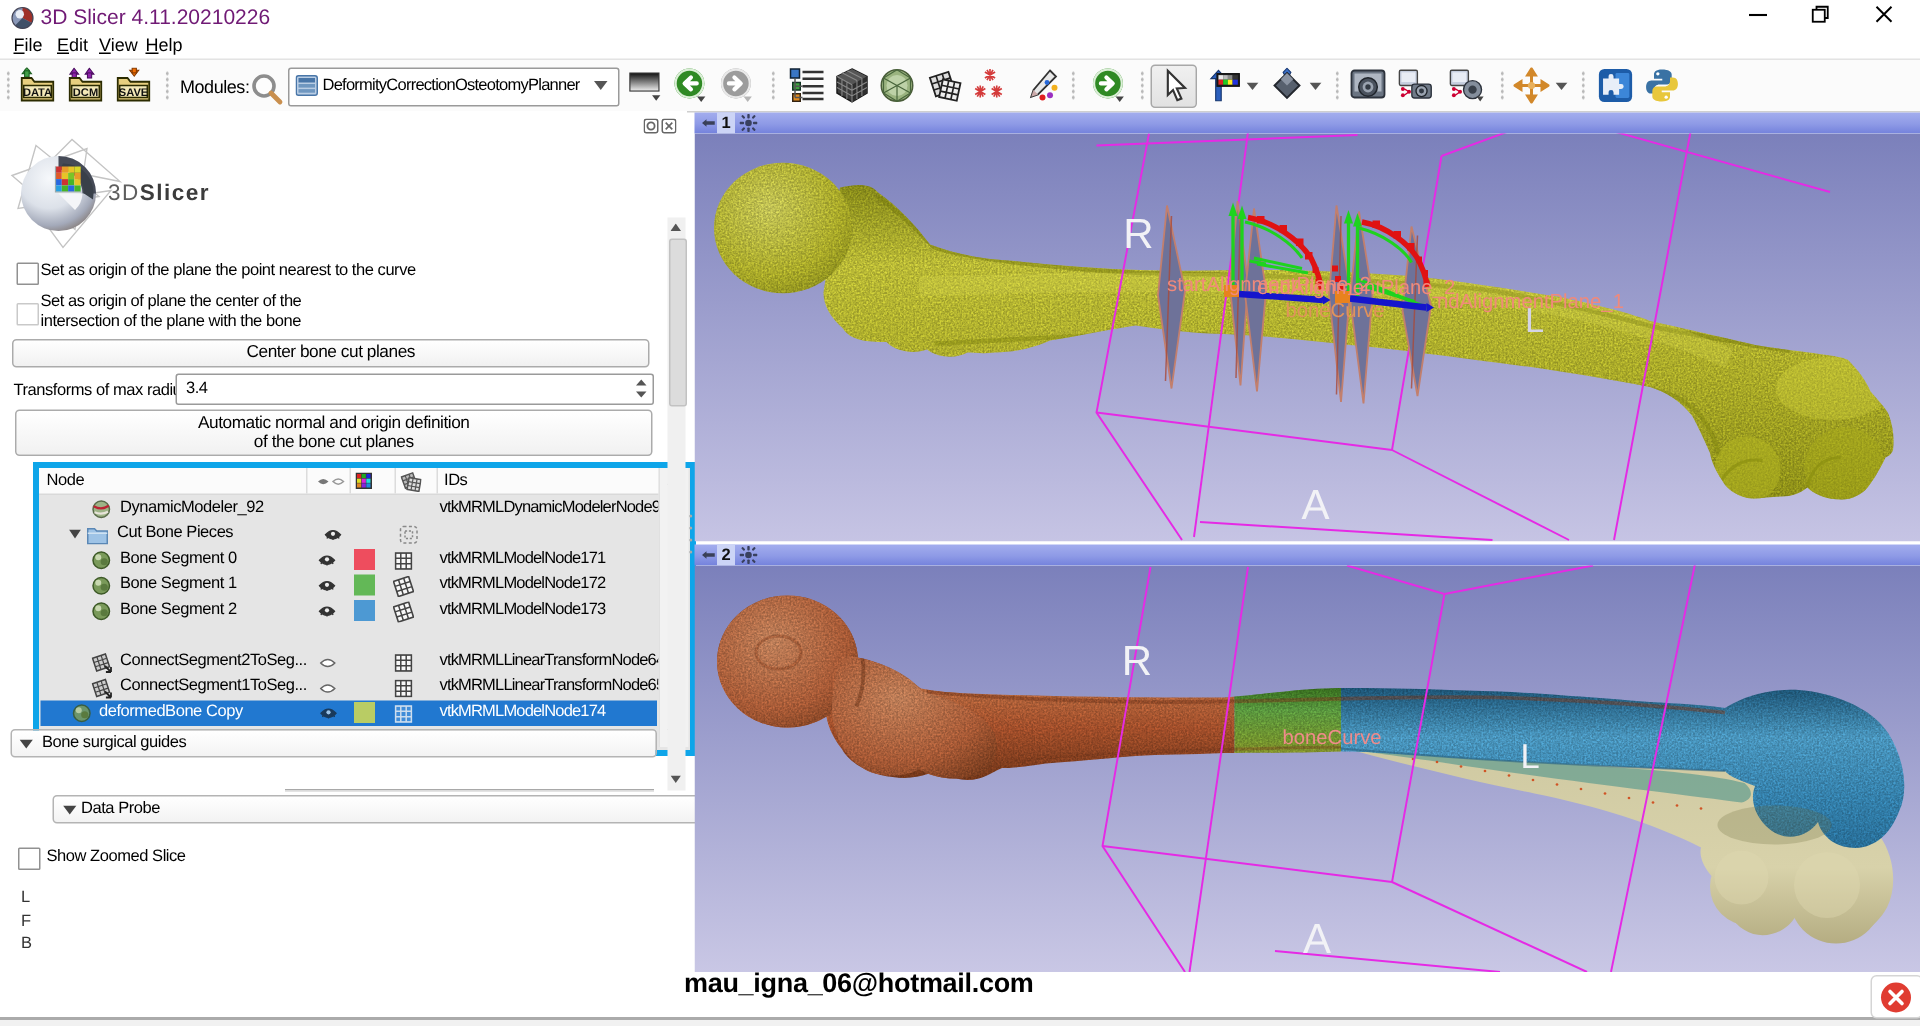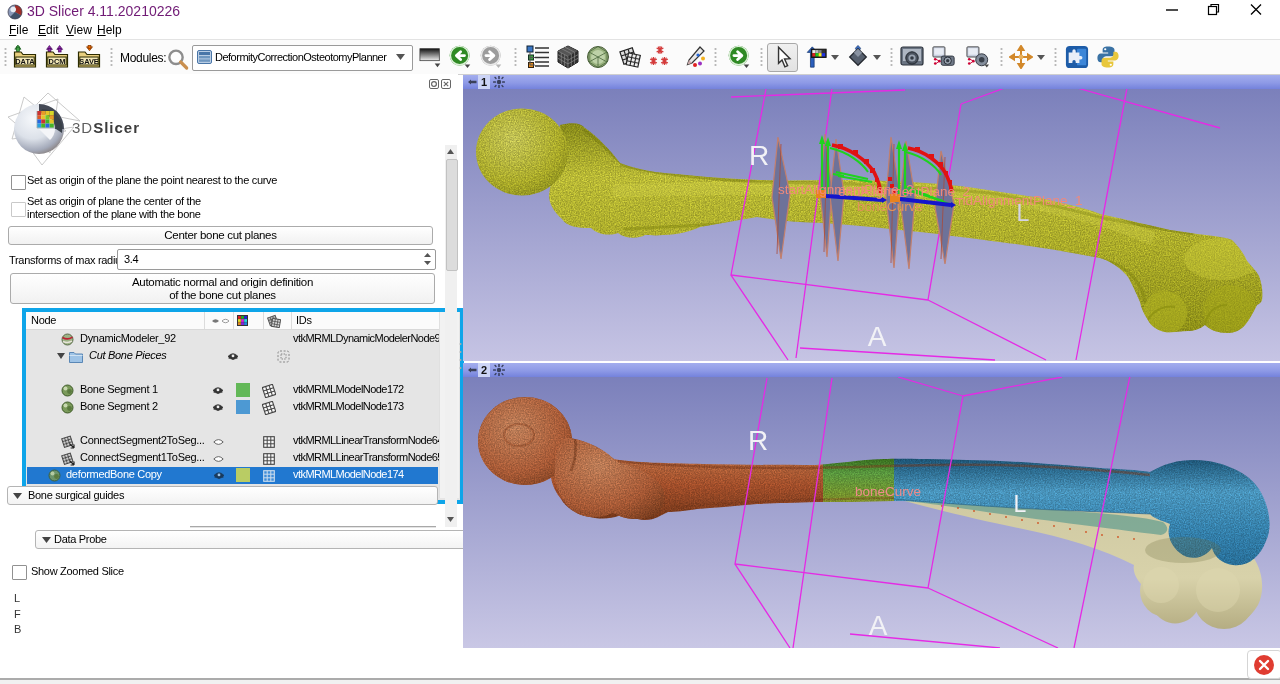--- a/index.html
+++ b/index.html
@@ -394,39 +394,57 @@
       <div class="abs" style="left:0;top:0;width:412px;height:17px;">
         <svg class="abs" style="left:35px;top:2px" width="13" height="13" viewBox="0 0 13 13">
           <circle cx="6.5" cy="6.5" r="5.5" fill="#9db386" stroke="#5a6b4a"></circle>
           <path d="M1.5 4.5 Q6.5 7.5 11.5 4.2" stroke="#b23" stroke-width="1.6" fill="none"></path>
           <path d="M2 8.5 Q6.5 10.5 11 8.2" stroke="#e8e4da" stroke-width="1.4" fill="none"></path>
         </svg>
         <div class="lbl" style="left:54px;top:1px">DynamicModeler_92</div>
         <div class="lbl" style="left:267px;top:1px;letter-spacing:-0.55px">vtkMRMLDynamicModelerNode93</div>
       </div>
 
-      <div class="abs" style="left:15px;top:17px;width:412px;height:17px;font-style:italic;">
+      <div class="abs" style="left:4px;top:17px;width:412px;height:17px;">
         <svg class="abs" style="left:16px;top:5px" width="9" height="7">
             <path d="M0 0 L8 0 L4 6 Z" fill="#444"></path>
           </svg>
         <svg class="abs" style="left:28px;top:2px" width="14" height="13" viewBox="0 0 14 13">
           <path d="M0.5 2.5 L5 2.5 L6.5 4 L13.5 4 L13.5 12.5 L0.5 12.5 Z" fill="#9ec3e6" stroke="#5a87b5"></path>
           <path d="M0.5 5.5 L13.5 5.5" stroke="#cfe2f2" stroke-width="1"></path>
         </svg>
         <div class="lbl" style="left:48px;top:1px">Cut Bone Pieces</div>
         <svg class="abs" style="left:186px;top:4px" width="12" height="9" viewBox="0 0 12 9">
             <path d="M1 4.5 Q6 -1 11 4.5 Q6 10 1 4.5 Z M3 4.5 L2 7 M6 5.5 L6 8 M9 4.5 L10 7" fill="#333" stroke="#333" stroke-width="0.9"></path>
             <circle cx="6" cy="3.9" r="1.4" fill="#eee"></circle>
           </svg>
         <svg class="abs" style="left:236px;top:2px" width="13" height="13" viewBox="0 0 13 13">
           <rect x="1" y="1" width="11" height="11" rx="2" fill="none" stroke="#888" stroke-dasharray="2 1.6"></rect>
           <rect x="4" y="4" width="5" height="5" fill="none" stroke="#888" stroke-dasharray="1.4 1.2"></rect>
         </svg>
       </div>
 
+      <div class="abs" style="left:0;top:34px;width:412px;height:17px;">
+        <svg class="abs" style="left:35px;top:2px" width="13" height="13" viewBox="0 0 13 13">
+          <circle cx="6.5" cy="6.5" r="5.5" fill="#7a9a5a" stroke="#3e5a28"></circle>
+          <circle cx="4.5" cy="4.5" r="2" fill="#c8d8b0"></circle>
+            <circle cx="8.5" cy="7.5" r="2.4" fill="#5a7a3e"></circle>
+        </svg>
+        <div class="lbl" style="left:54px;top:1px">Bone Segment 0</div>
+        <svg class="abs" style="left:186px;top:4px" width="12" height="9" viewBox="0 0 12 9">
+            <path d="M1 4.5 Q6 -1 11 4.5 Q6 10 1 4.5 Z M3 4.5 L2 7 M6 5.5 L6 8 M9 4.5 L10 7" fill="#333" stroke="#333" stroke-width="0.9"></path>
+            <circle cx="6" cy="3.9" r="1.4" fill="#eee"></circle>
+          </svg>
+        <div class="abs" style="left:210px;top:1px;width:14px;height:14px;background:#ee4d5e;"></div>
+        <svg class="abs" style="left:237px;top:3px" width="12" height="12" viewBox="0 0 12 12">
+            <rect x="0.7" y="0.7" width="10.6" height="10.6" fill="#f8f8f8" stroke="#444" stroke-width="1.1"></rect>
+            <path d="M4.2 0.7 L4.2 11.3 M7.8 0.7 L7.8 11.3 M0.7 4.2 L11.3 4.2 M0.7 7.8 L11.3 7.8" stroke="#444" stroke-width="1"></path>
+          </svg>
+        <div class="lbl" style="left:267px;top:1px;letter-spacing:-0.55px">vtkMRMLModelNode171</div>
+      </div>
 
       <div class="abs" style="left:0;top:51px;width:412px;height:17px;">
         <svg class="abs" style="left:35px;top:2px" width="13" height="13" viewBox="0 0 13 13">
           <circle cx="6.5" cy="6.5" r="5.5" fill="#7a9a5a" stroke="#3e5a28"></circle>
           <circle cx="4.5" cy="4.5" r="2" fill="#c8d8b0"></circle>
             <circle cx="8.5" cy="7.5" r="2.4" fill="#5a7a3e"></circle>
         </svg>
         <div class="lbl" style="left:54px;top:1px">Bone Segment 1</div>
         <svg class="abs" style="left:186px;top:4px" width="12" height="9" viewBox="0 0 12 9">
             <path d="M1 4.5 Q6 -1 11 4.5 Q6 10 1 4.5 Z M3 4.5 L2 7 M6 5.5 L6 8 M9 4.5 L10 7" fill="#333" stroke="#333" stroke-width="0.9"></path>
@@ -918,20 +936,21 @@
 
   <text x="392" y="119" font-size="13.5" fill="#ef8b8b" font-family="Liberation Sans, sans-serif">boneCurve</text>
   <g fill="#f2f2f6" font-family="Liberation Sans, sans-serif">
     <text x="295" y="73" font-size="28" text-anchor="middle">R</text>
     <text x="415" y="258" font-size="28" text-anchor="middle">A</text>
     <text x="557" y="135" font-size="23" text-anchor="middle">L</text>
   </g>
 </svg>
 
 <div id="statusbar">
+  <div style="position:absolute;left:456px;top:-3px;font-size:18px;font-weight:bold;color:#000;letter-spacing:-0.2px;">mau_igna_06@hotmail.com</div>
   <div style="position:absolute;left:0;top:30px;width:1280px;height:2px;background:#ababab;"></div>
   <div style="position:absolute;left:0;top:32px;width:1280px;height:4px;background:#f1f1f1;"></div>
   <div style="position:absolute;left:1247px;top:2px;width:33px;height:27px;border:1px solid #d5d5d5;border-radius:4px;background:#fff;"></div>
   <svg class="abs" style="left:1252px;top:5px" width="24" height="24" viewBox="0 0 24 24">
     <circle cx="12" cy="12" r="10" fill="#e03c31"></circle>
     <path d="M8 8 L16 16 M16 8 L8 16" stroke="#fff" stroke-width="2.4" stroke-linecap="round"></path>
   </svg>
 </div>
 
 </body></html>

